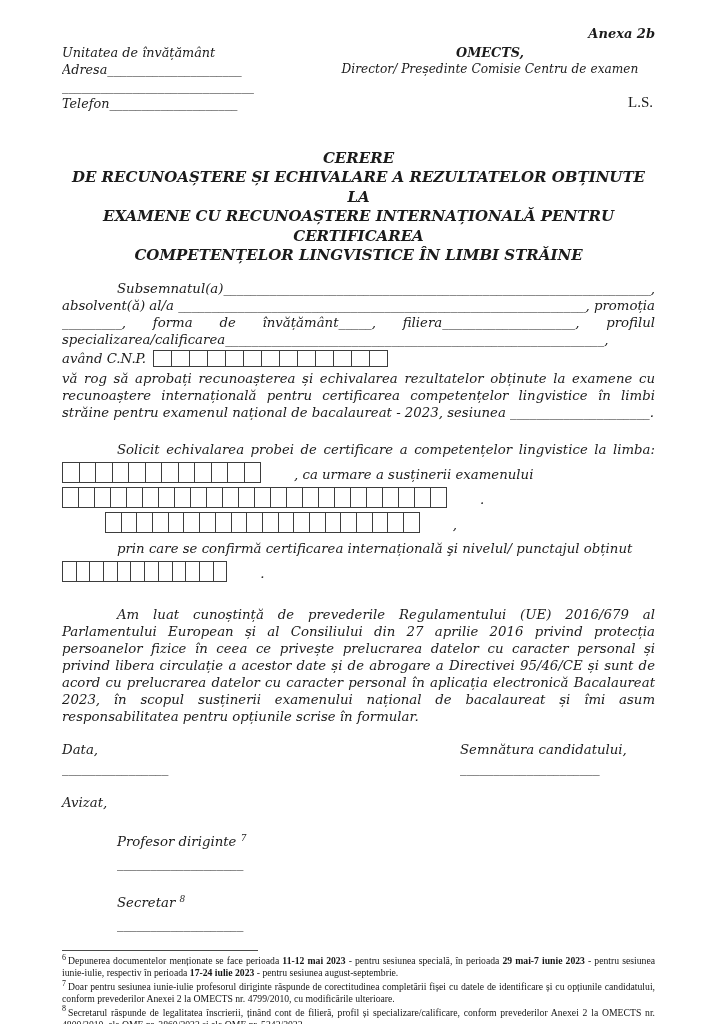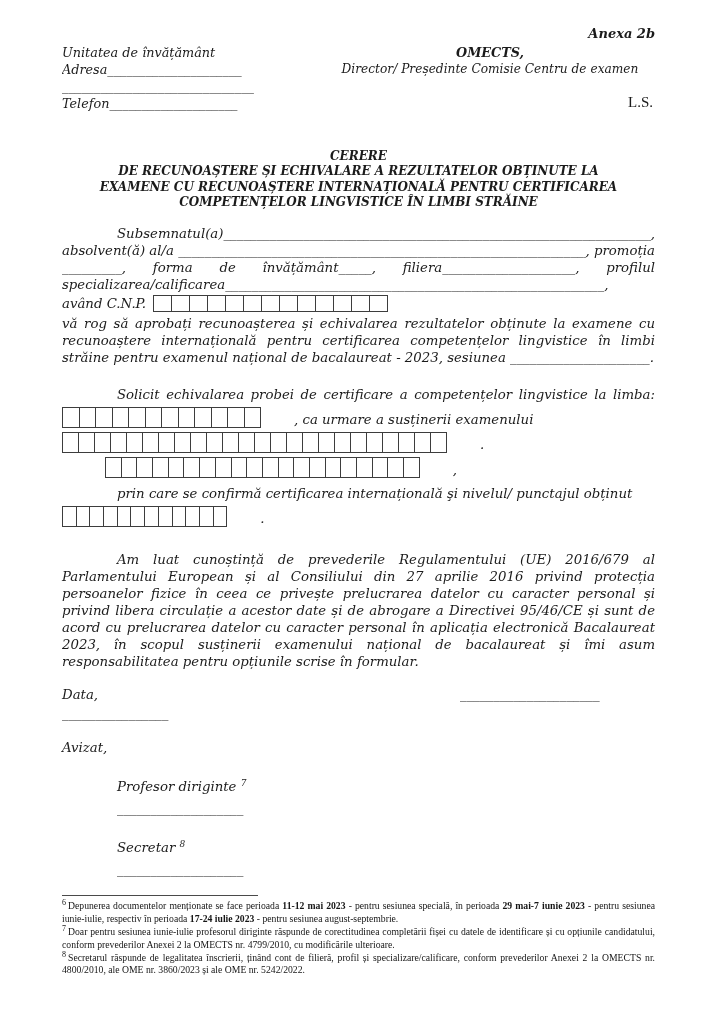--- a/index.html
+++ b/index.html
@@ -11,21 +11,21 @@
     font-size:13.3px; line-height:1.28;
   }
   .anexa{text-align:right; font-weight:bold; font-size:13px; margin-bottom:2px;}
   .hdr{display:flex; justify-content:space-between; font-size:12.8px;}
   .hdr-left{width:252px;}
   .hdr-left div{height:17px; white-space:nowrap; overflow:hidden;}
   .hdr-right{width:330px; text-align:center;}
   .approved{font-weight:bold;}
   .director{font-size:12.2px; margin-top:1px;}
   .ls{text-align:right; margin-top:15px; font-style:normal; font-family:"Liberation Serif",serif; font-size:15px; padding-right:2px;}
-  .title{margin-top:36px; text-align:center; font-weight:bold; font-size:12px; line-height:1.3;}
+  .title{margin-top:36px; text-align:center; font-weight:bold; font-size:15px; line-height:1.3;}
   .intro{margin-top:14px;}
   .flexline{display:flex; align-items:baseline;}
   .flexline .lbl{white-space:pre;}
   .fill{flex:1 1 auto; overflow:hidden; white-space:nowrap;}
   .ind{padding-left:55px;}
   .just{text-align:justify;}
   .justall{text-align:justify; text-align-last:justify;}
   .cnp-row{display:flex; align-items:center; margin:2px 0 3px 0;}
   .cnp-row .lbl{margin-right:7px; white-space:pre;}
   .boxes{display:inline-flex; align-items:flex-end;}
@@ -210,20 +210,21 @@
   </div>
 
   <div class="gdpr just">Am luat cunoștință de prevederile Regulamentului (UE) 2016/679 al Parlamentului European și al Consiliului din 27 aprilie 2016 privind protecția persoanelor fizice în ceea ce privește prelucrarea datelor cu caracter personal și privind libera circulație a acestor date și de abrogare a Directivei 95/46/CE și sunt de acord cu prelucrarea datelor cu caracter personal în aplicația electronică Bacalaureat 2023, în scopul susținerii examenului național de bacalaureat și îmi asum responsabilitatea pentru opțiunile scrise în formular.</div>
 
   <div class="sig-row">
     <div class="sig-col">
       <div>Data,</div>
       <div>________________</div>
     </div>
     <div class="sig-col sig-right">
+      <div>Semnătura candidatului,</div>
       <div>_____________________</div>
     </div>
   </div>
 
   <div class="avizat">Avizat,</div>
 
   <div class="role">Profesor diriginte <sup>7</sup></div>
   <div class="role-line">___________________</div>
 
   <div class="role">Secretar <sup>8</sup></div>

